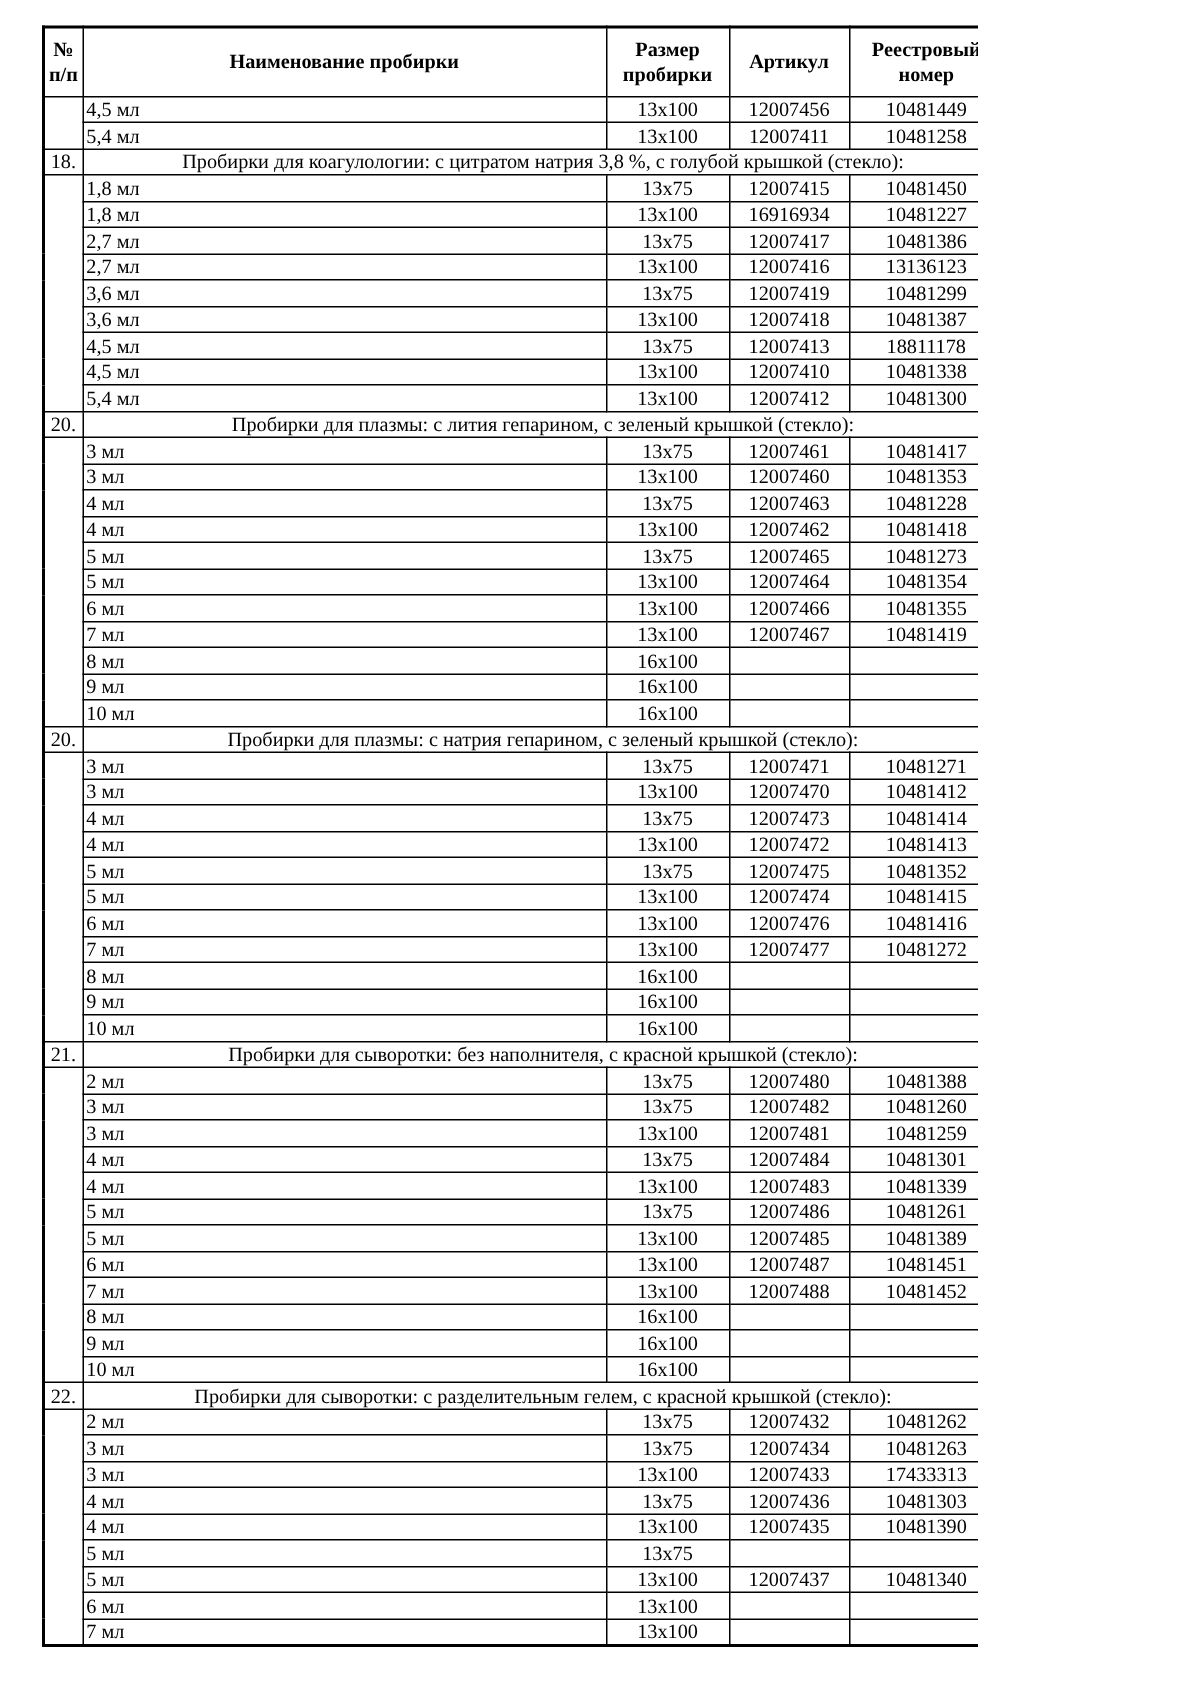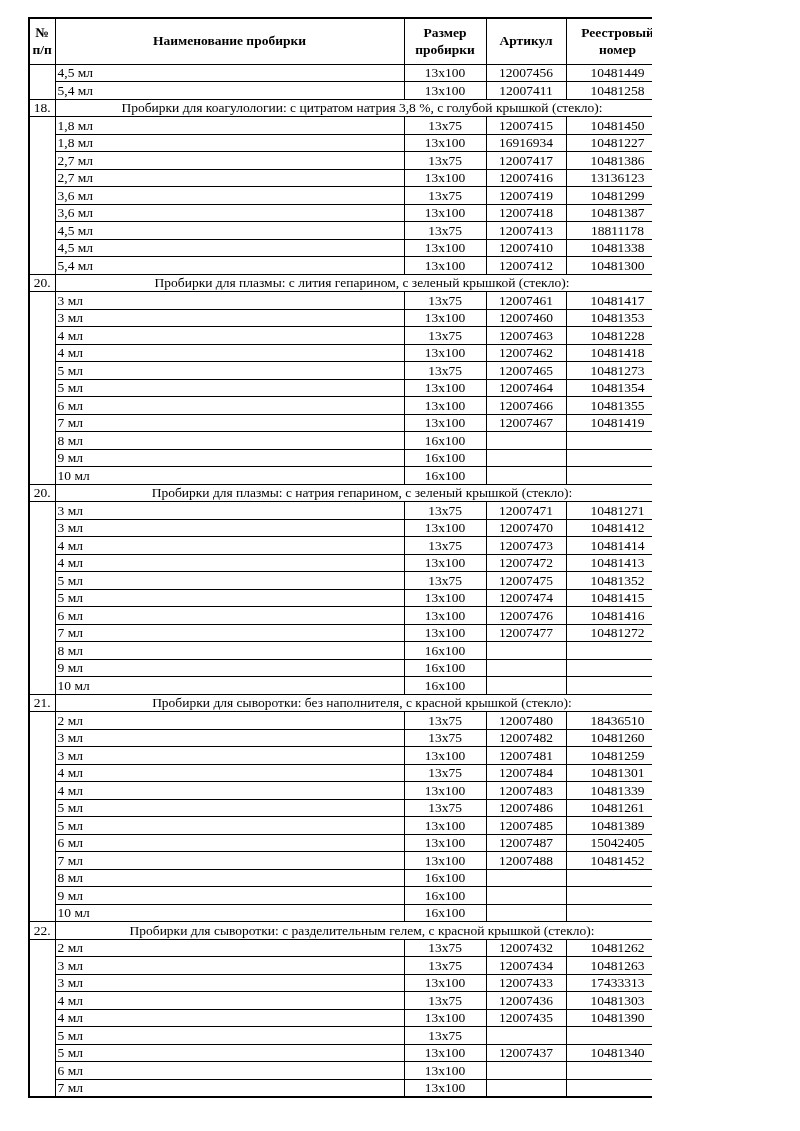--- a/index.html
+++ b/index.html
@@ -298,21 +298,21 @@
         <tr>
           <td class="c-num">21.</td>
           <td class="c-title" colspan="4">Пробирки для сыворотки: без наполнителя, с красной крышкой (стекло):</td>
           <td class="c-validity" rowspan="13">04.09.2026</td>
         </tr>
         <tr>
           <td class="c-num" rowspan="12"></td>
           <td class="c-name">2 мл</td>
           <td class="c-center">13x75</td>
           <td class="c-center">12007480</td>
-          <td class="c-center">18436510</td>
+          <td class="c-center">10481388</td>
         </tr>
         <tr>
           <td class="c-name">3 мл</td>
           <td class="c-center">13x75</td>
           <td class="c-center">12007482</td>
           <td class="c-center">10481260</td>
         </tr>
         <tr>
           <td class="c-name">3 мл</td>
           <td class="c-center">13x100</td>
@@ -340,21 +340,21 @@
         <tr>
           <td class="c-name">5 мл</td>
           <td class="c-center">13x100</td>
           <td class="c-center">12007485</td>
           <td class="c-center">10481389</td>
         </tr>
         <tr>
           <td class="c-name">6 мл</td>
           <td class="c-center">13x100</td>
           <td class="c-center">12007487</td>
-          <td class="c-center">15042405</td>
+          <td class="c-center">10481451</td>
         </tr>
         <tr>
           <td class="c-name">7 мл</td>
           <td class="c-center">13x100</td>
           <td class="c-center">12007488</td>
           <td class="c-center">10481452</td>
         </tr>
         <tr>
           <td class="c-name">8 мл</td>
           <td class="c-center">16x100</td>

